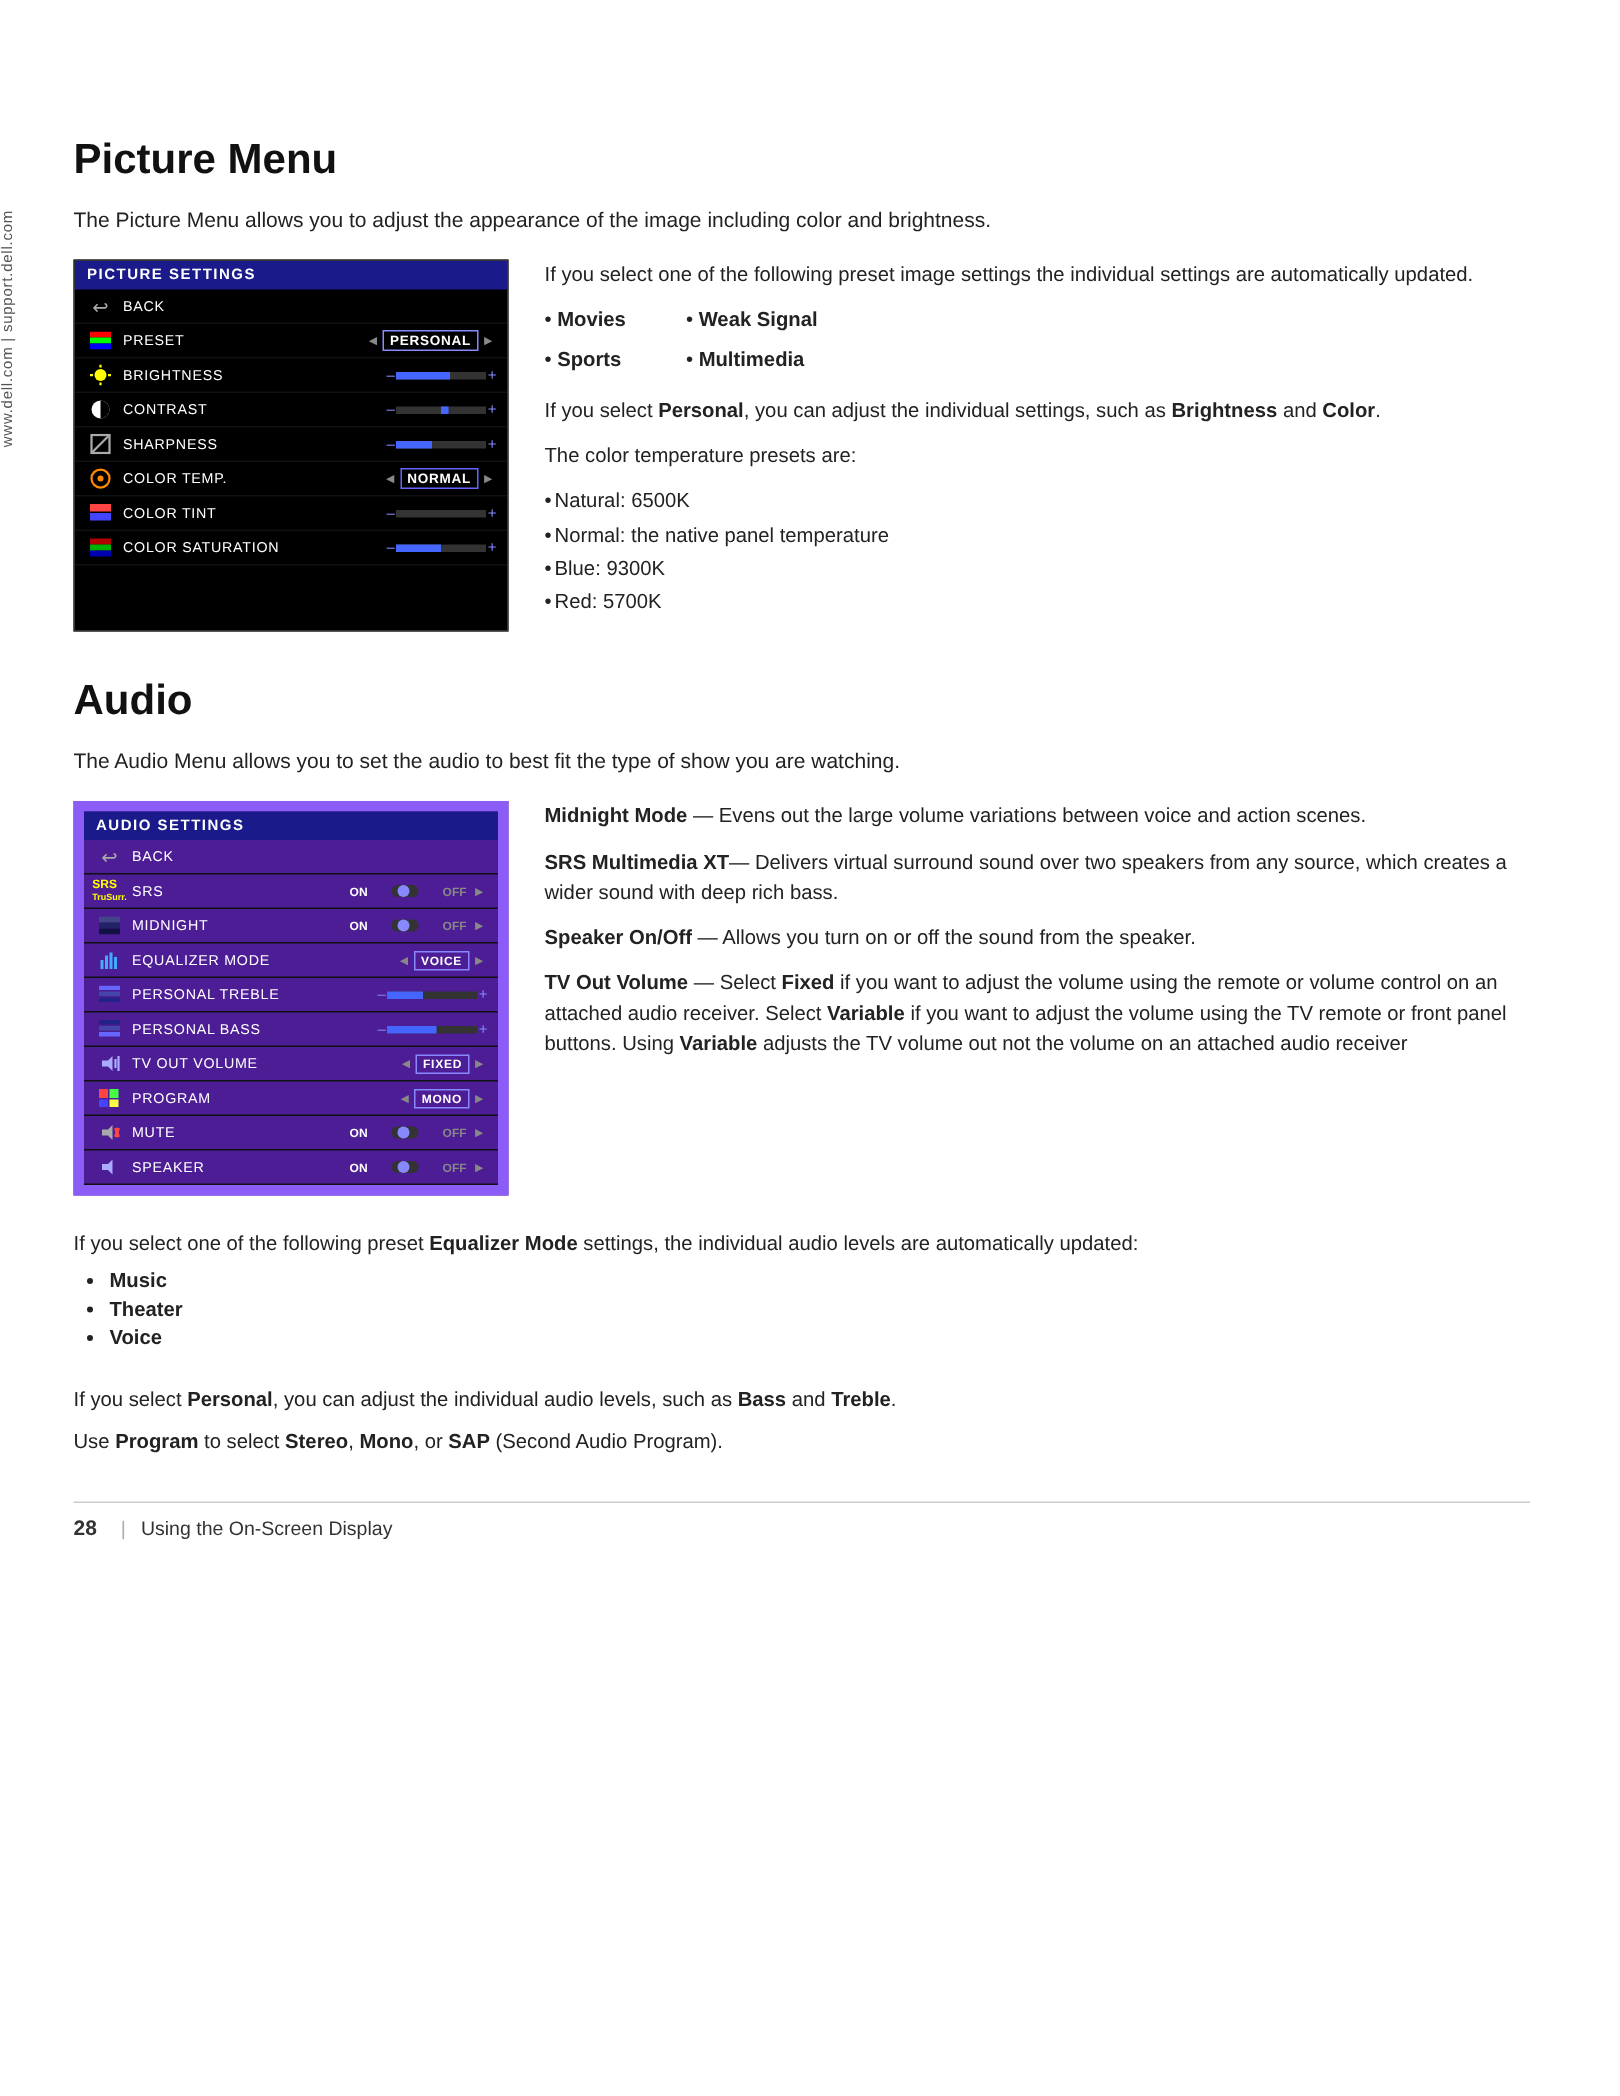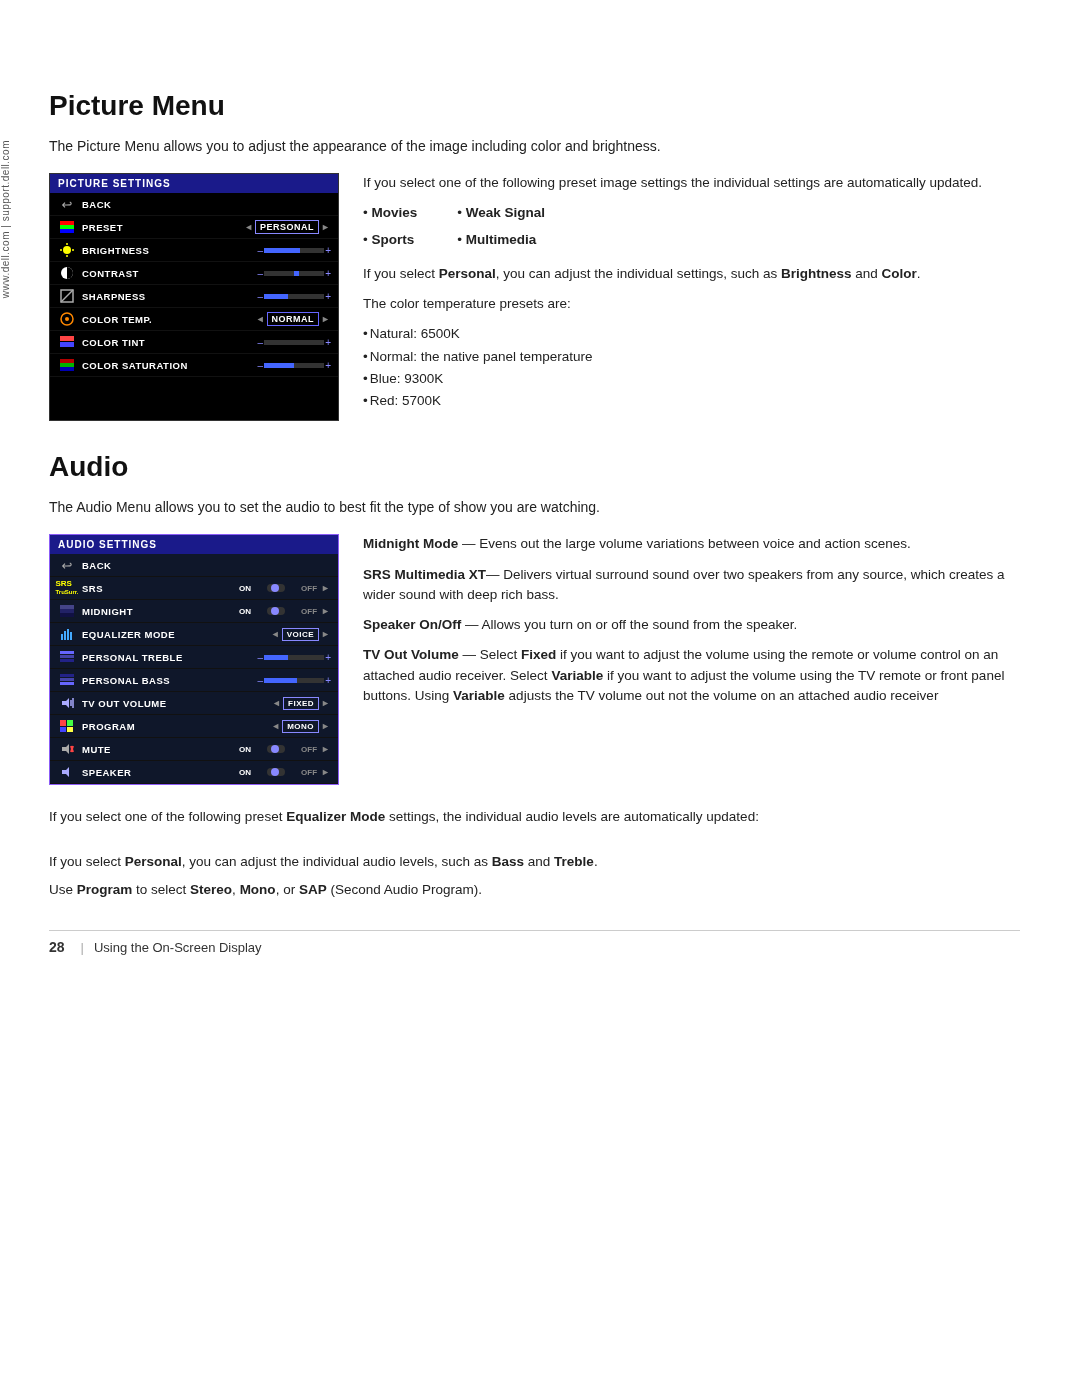--- a/index.html
+++ b/index.html
@@ -94,21 +94,21 @@
       align-items: center;
       justify-content: center;
       margin-right: 4px;
       font-size: 9px;
       flex-shrink: 0;
     }
 
     .menu-row .row-label {
       flex: 1;
       font-size: 9.5px;
-      font-weight: bold;
+      font-weight: normal;
       letter-spacing: 0.5px;
       color: #fff;
       text-transform: uppercase;
     }
 
     .menu-row .row-value {
       font-size: 9px;
       color: #fff;
       text-align: right;
       font-weight: bold;
@@ -227,27 +227,27 @@
       font-size: 14px;
       margin-right: 16px;
     }
 
     .footer-bar .footer-label {
       font-size: 13px;
     }
 
     
     .audio-menu-screenshot {
-      background: #0f172a;
+      background: #4c1d95;
       color: #fff;
       font-size: 10px;
       width: 290px;
       min-width: 290px;
       flex-shrink: 0;
-      border: 1px solid #8b5cf6;
+      border: 7px solid #8b5cf6;
     }
 
     .menu-row .minus { color: #88f; font-size: 10px; margin: 0 1px; }
     .menu-row .plus { color: #88f; font-size: 10px; margin: 0 1px; }
 
     .normal-label {
       background: #000;
       border: 1px solid #66f;
       color: #fff;
       font-size: 8px;
@@ -622,20 +622,25 @@
 
         <div class="text-col">
           <p><strong>Midnight Mode</strong> — Evens out the large volume variations between voice and action scenes.</p>
           <p><strong>SRS Multimedia XT</strong>— Delivers virtual surround sound over two speakers from any source, which creates a wider sound with deep rich bass.</p>
           <p><strong>Speaker On/Off</strong> — Allows you turn on or off the sound from the speaker.</p>
           <p><strong>TV Out Volume</strong> — Select <strong>Fixed</strong> if you want to adjust the volume using the remote or volume control on an attached audio receiver. Select <strong>Variable</strong> if you want to adjust the volume using the TV remote or front panel buttons. Using <strong>Variable</strong> adjusts the TV volume out not the volume on an attached audio receiver</p>
         </div>
       </div>
 
       <p style="margin-top:22px; font-size:13.5px; line-height:1.5;">If you select one of the following preset <strong>Equalizer Mode</strong> settings, the individual audio levels are automatically updated:</p>
+      <ul class="bullet-list" style="margin-top:6px;">
+        <li><strong>Music</strong></li>
+        <li><strong>Theater</strong></li>
+        <li><strong>Voice</strong></li>
+      </ul>
       <p style="font-size:13.5px; line-height:1.5; margin-top:24px;">If you select <strong>Personal</strong>, you can adjust the individual audio levels, such as <strong>Bass</strong> and <strong>Treble</strong>.</p>
       <p style="font-size:13.5px; line-height:1.5; margin-top:8px;">Use <strong>Program</strong> to select <strong>Stereo</strong>, <strong>Mono</strong>, or <strong>SAP</strong> (Second Audio Program).</p>
     </div>
 
     <div class="footer-bar">
       <span class="page-num">28</span>
       <span style="margin-right:10px; color:#aaa;">|</span>
       <span class="footer-label">Using the On-Screen Display</span>
     </div>
 

